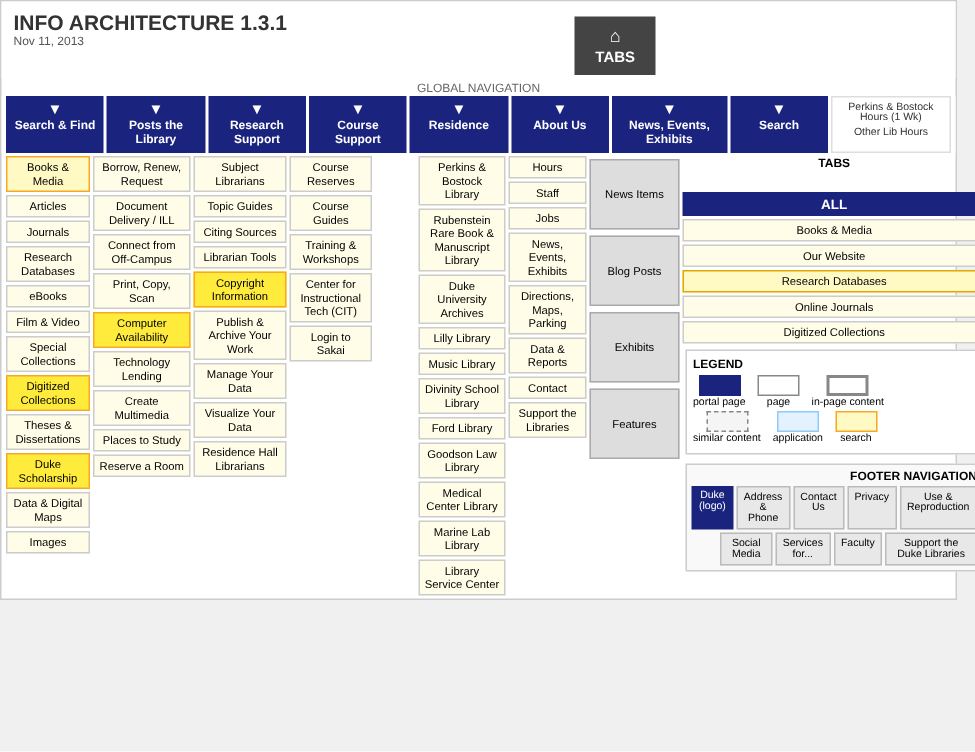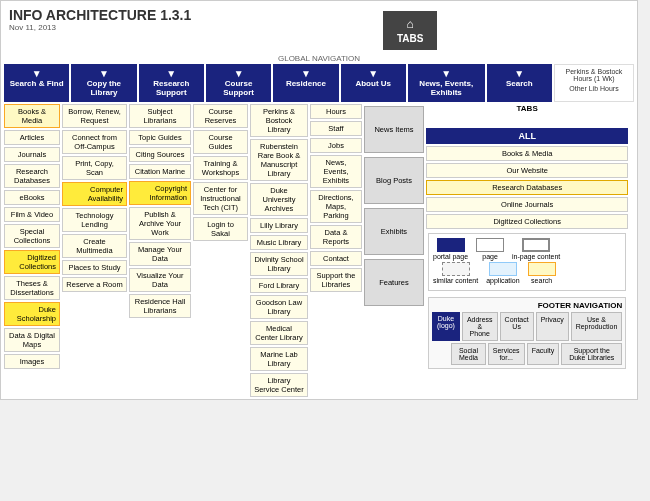--- a/index.html
+++ b/index.html
@@ -151,21 +151,20 @@
       text-align: center;
       line-height: 1.2;
     }
     .item-box-yellow {
       background: #fff9c4;
       border: 1px solid #f9a825;
     }
     .item-box-highlight {
       background: #ffeb3b;
       border: 1px solid #f9a825;
-      text-align: right;
     }
     .news-item {
       border: 1px solid #aaa;
       background: #ddd;
       font-size: 7.5px;
       padding: 18px 3px;
       text-align: center;
       margin-top: 2px;
       cursor: pointer;
     }
@@ -324,21 +323,21 @@
 
   <div class="global-nav-label">GLOBAL NAVIGATION</div>
 
   <div class="main-nav" style="padding:0 3px 0 3px;">
     <div class="nav-item">
       <span class="nav-arrow">▼</span>
       <span>Search &amp; Find</span>
     </div>
     <div class="nav-item">
       <span class="nav-arrow">▼</span>
-      <span>Copy the Library</span>
+      <span>Posts the Library</span>
     </div>
     <div class="nav-item">
       <span class="nav-arrow">▼</span>
       <span>Research Support</span>
     </div>
     <div class="nav-item">
       <span class="nav-arrow">▼</span>
       <span>Course Support</span>
     </div>
     <div class="nav-item">
@@ -375,50 +374,51 @@
       <div class="item-box">Special Collections</div>
       <div class="item-box item-box-highlight">Digitized Collections</div>
       <div class="item-box">Theses &amp; Dissertations</div>
       <div class="item-box item-box-highlight">Duke Scholarship</div>
       <div class="item-box">Data &amp; Digital Maps</div>
       <div class="item-box">Images</div>
     </div>
 
     <div class="col" style="flex:0 0 65px;">
       <div class="item-box">Borrow, Renew, Request</div>
+      <div class="item-box">Document Delivery / ILL</div>
       <div class="item-box">Connect from Off-Campus</div>
       <div class="item-box">Print, Copy, Scan</div>
       <div class="item-box item-box-highlight">Computer Availability</div>
       <div class="item-box">Technology Lending</div>
       <div class="item-box">Create Multimedia</div>
       <div class="item-box">Places to Study</div>
       <div class="item-box">Reserve a Room</div>
     </div>
 
     <div class="col" style="flex:0 0 62px;">
       <div class="item-box">Subject Librarians</div>
       <div class="item-box">Topic Guides</div>
       <div class="item-box">Citing Sources</div>
-      <div class="item-box">Citation Marine</div>
+      <div class="item-box">Librarian Tools</div>
       <div class="item-box item-box-highlight">Copyright Information</div>
       <div class="item-box">Publish &amp; Archive Your Work</div>
       <div class="item-box">Manage Your Data</div>
       <div class="item-box">Visualize Your Data</div>
       <div class="item-box">Residence Hall Librarians</div>
     </div>
 
     <div class="col" style="flex:0 0 55px;">
       <div class="item-box">Course Reserves</div>
       <div class="item-box">Course Guides</div>
       <div class="item-box">Training &amp; Workshops</div>
       <div class="item-box">Center for Instructional Tech (CIT)</div>
       <div class="item-box">Login to Sakai</div>
     </div>
 
-    <div class="col" style="flex:0 0 58px;">
+    <div class="col" style="flex:0 0 58px;margin-left:29px;">
       <div class="item-box">Perkins &amp; Bostock Library</div>
       <div class="item-box">Rubenstein Rare Book &amp; Manuscript Library</div>
       <div class="item-box">Duke University Archives</div>
       <div class="item-box">Lilly Library</div>
       <div class="item-box">Music Library</div>
       <div class="item-box">Divinity School Library</div>
       <div class="item-box">Ford Library</div>
       <div class="item-box">Goodson Law Library</div>
       <div class="item-box">Medical Center Library</div>
       <div class="item-box">Marine Lab Library</div>
@@ -449,20 +449,21 @@
         <div class="tabs-label">TABS</div>
         <div class="tab-all">ALL</div>
         <div class="tab-item item-box-yellow">Books &amp; Media</div>
         <div class="tab-item">Our Website</div>
         <div class="tab-item tab-item-yellow">Research Databases</div>
         <div class="tab-item">Online Journals</div>
         <div class="tab-item">Digitized Collections</div>
       </div>
 
       <div class="legend">
+        <div class="legend-title">LEGEND</div>
         <div class="legend-row">
           <div class="legend-item">
             <div class="legend-box-blue"></div>
             <span>portal page</span>
           </div>
           <div class="legend-item">
             <div class="legend-box-white"></div>
             <span>page</span>
           </div>
           <div class="legend-item">

